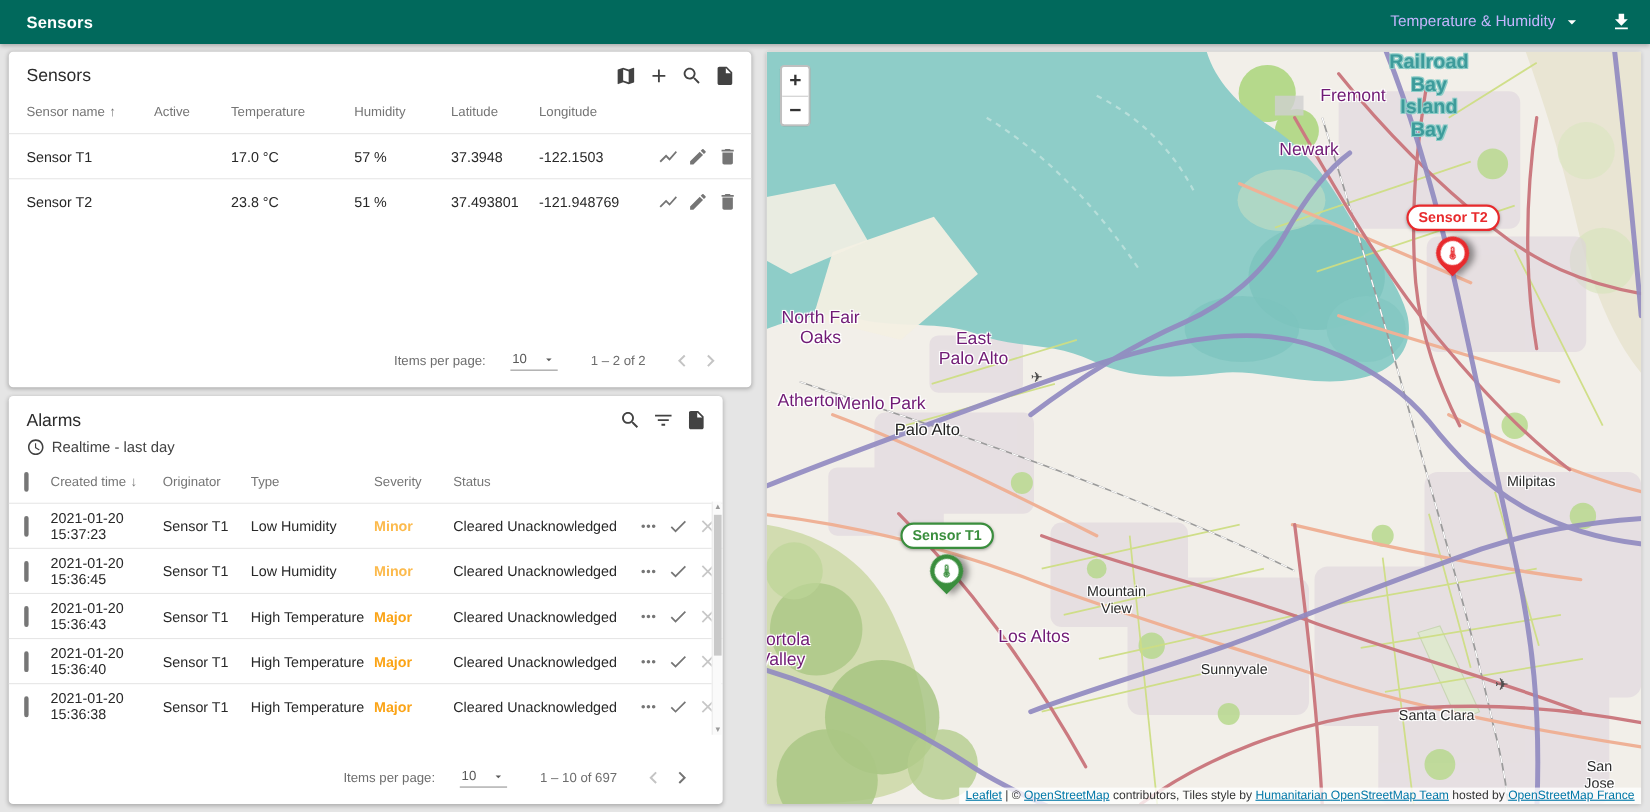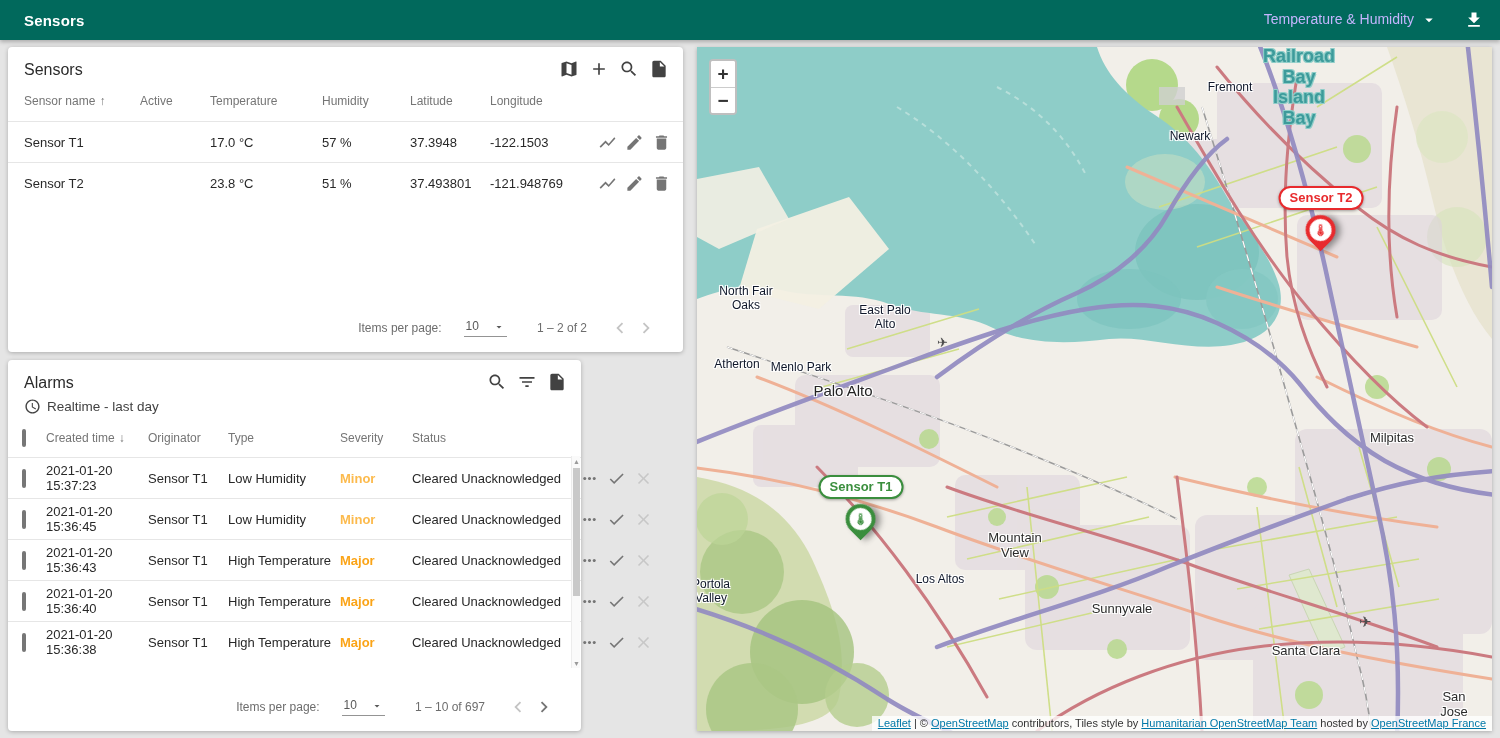--- a/index.html
+++ b/index.html
@@ -13,21 +13,21 @@
   .topbar-title { color:#fff; font-size:15px; font-weight:bold; letter-spacing:.2px; }
   .topbar-right { display:flex; align-items:center; gap:26px; }
   .state-select { display:flex; align-items:flex-start; gap:6px; color:#c4b5fd; font-size:14px; cursor:pointer; }
   .state-select svg { fill:#fff; width:18px; height:18px; }
   .icon-btn { background:none; border:none; cursor:pointer; display:flex; align-items:center; }
   .topbar .icon-btn svg { fill:#fff; width:20px; height:20px; }
 
   
   .card { position:absolute; background:#fff; border-radius:4px; box-shadow:0 1px 4px rgba(0,0,0,.25); }
   .sensors-card { left:8px; top:47px; width:675px; height:305px; }
-  .alarms-card  { left:8px; top:360px; width:573px; height:371px; }
+  .alarms-card  { left:8px; top:360px; width:649px; height:371px; }
 
   .card-head { display:flex; align-items:flex-start; justify-content:space-between; padding:12px 14px 0 16px; }
   .card-title { font-size:16px; color:#2b2b2b; padding-top:2px; }
   .card-tools { display:flex; align-items:center; gap:10px; }
   .card-tools .icon-btn svg { fill:#424242; width:20px; height:20px; }
 
   .subtitle { display:flex; align-items:center; gap:6px; padding:6px 16px 0 16px;
               font-size:13.5px; color:#424242; }
   .subtitle svg { width:17px; height:17px; fill:#424242; }
 
@@ -71,21 +71,21 @@
   .scroll-thumb { position:absolute; top:12px; left:1px; width:7px; height:128px; background:#c9c9c9; }
   .scroll-arrow { position:absolute; left:0; width:9px; height:10px; color:#9a9a9a; font-size:7px;
                   display:flex; align-items:center; justify-content:center; }
   .scroll-arrow.up { top:0; } .scroll-arrow.down { bottom:0; }
 
   
   .map { position:absolute; left:697px; top:47px; width:795px; height:684px; background:#f2efe9;
          overflow:hidden; box-shadow:0 1px 4px rgba(0,0,0,.25); }
   .map svg.base { position:absolute; left:0; top:0; }
 
-  .map-label { position:absolute; transform:translate(-50%,-50%); color:#0f172a; font-size:12px;
+  .map-label { position:absolute; transform:translate(-50%,-50%); color:#701a75; font-size:16px;
                text-align:center; line-height:1.15; white-space:normal; pointer-events:none;
                text-shadow:-1px -1px 0 #fff,1px -1px 0 #fff,-1px 1px 0 #fff,1px 1px 0 #fff, 0 0 3px #fff; }
   .map-label.big { font-size:15px; color:#222; }
   .map-label.med { font-size:13px; color:#2b2b2b; }
   .map-label.water { color:#3d9b9b; font-weight:bold; font-size:18px;
                text-shadow:-1px -1px 0 #8ecdc8,1px -1px 0 #8ecdc8,-1px 1px 0 #8ecdc8,1px 1px 0 #8ecdc8; }
 
   .marker { position:absolute; transform:translate(-50%,-100%); display:flex; flex-direction:column;
             align-items:center; z-index:10; }
   .marker-pill { background:#fff; border:2px solid; border-radius:14px; font-size:13px; font-weight:bold;

